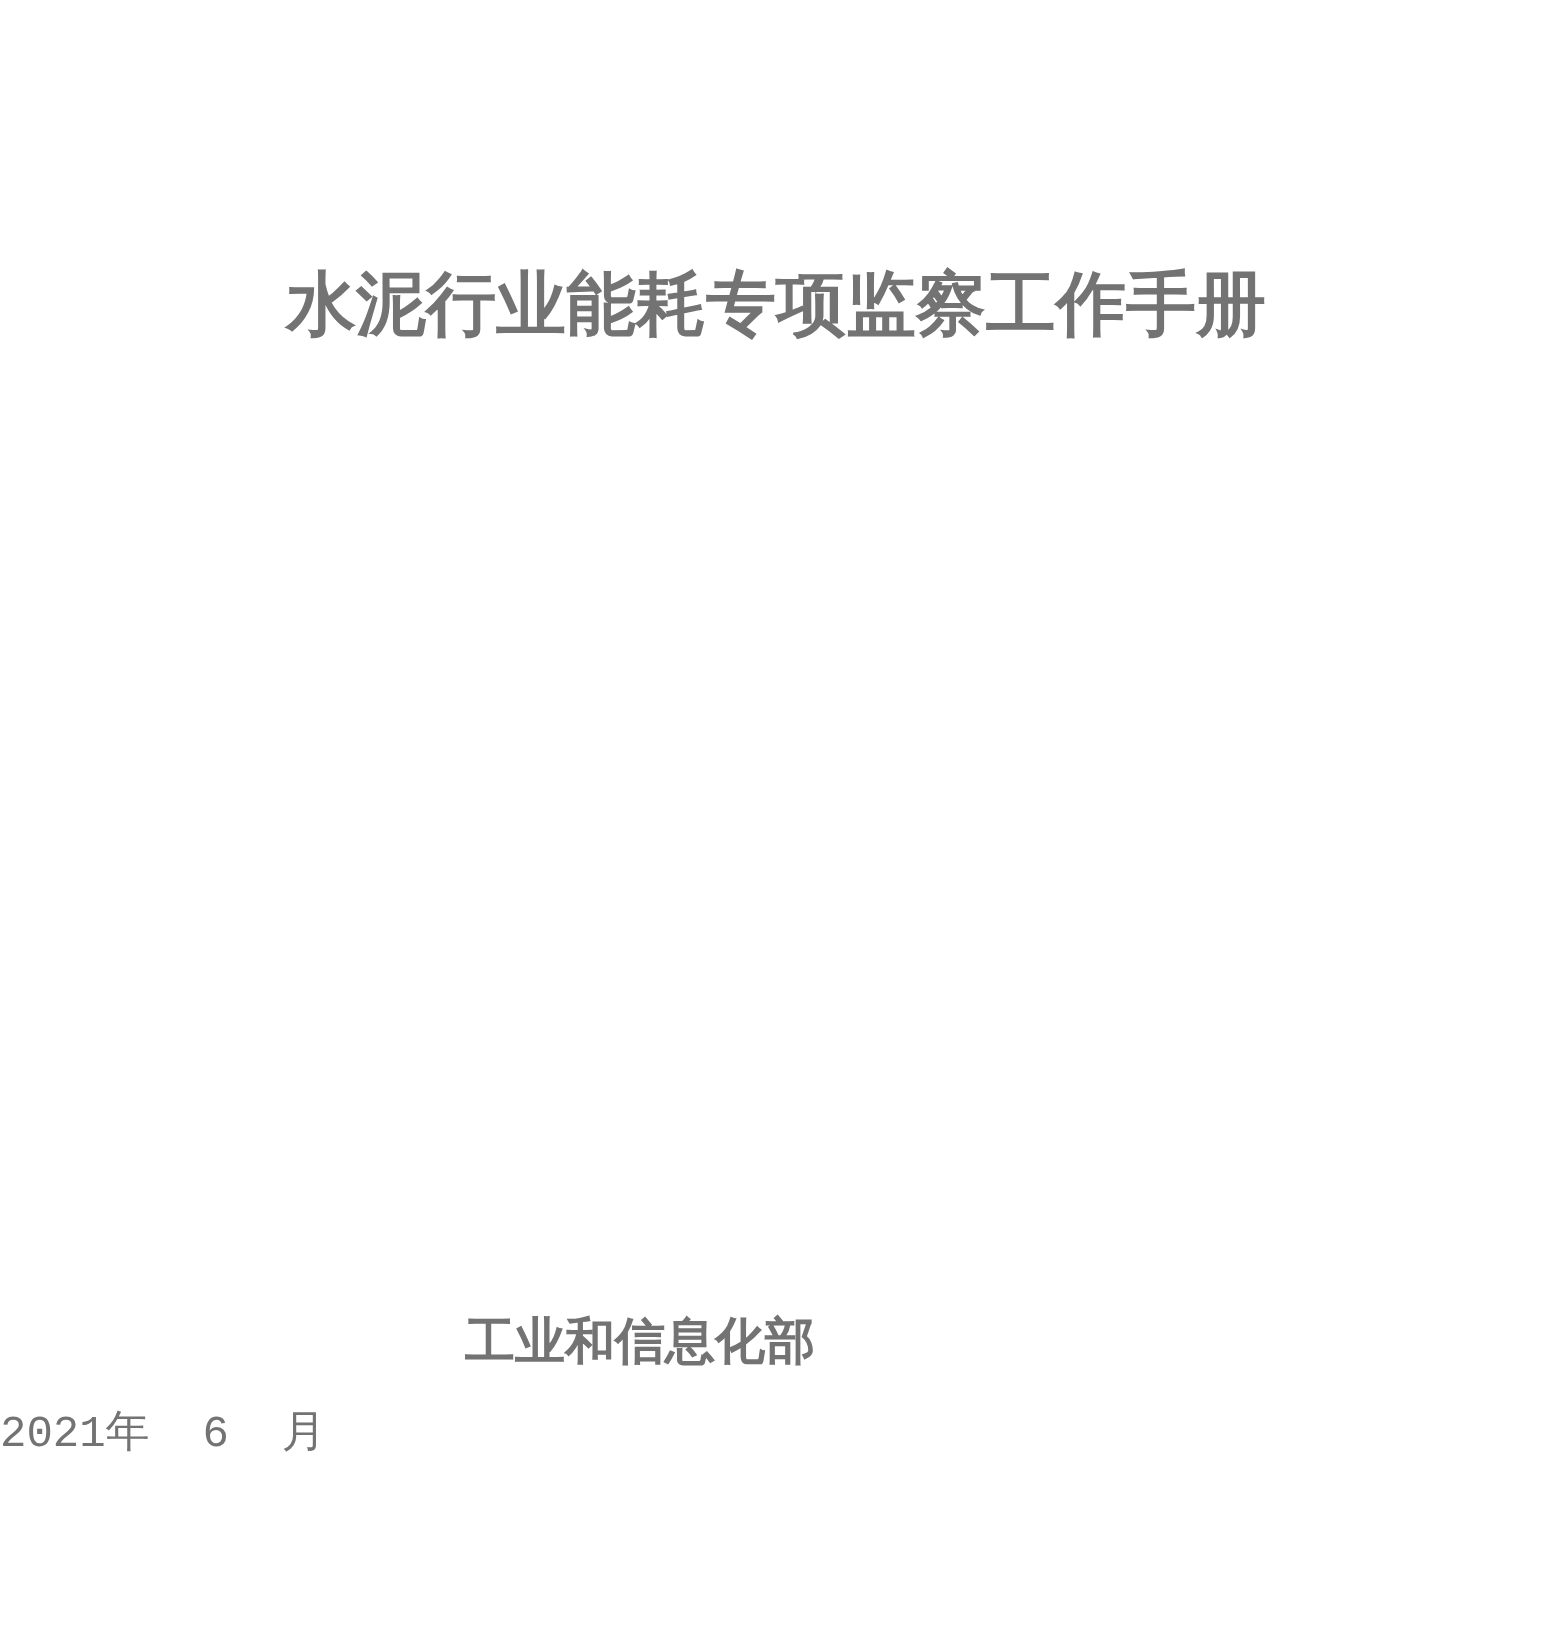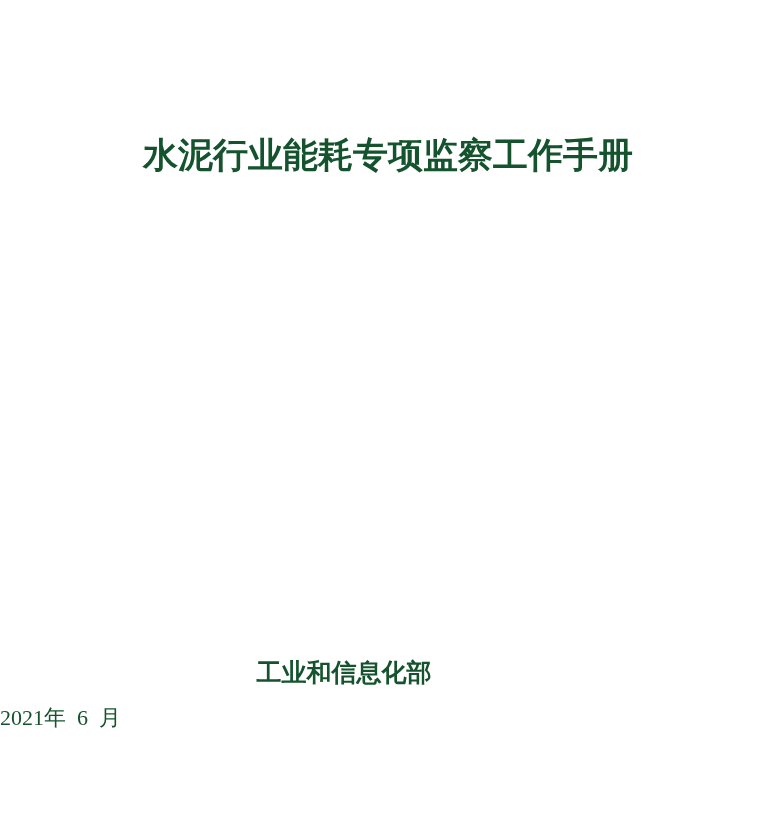--- a/index.html
+++ b/index.html
@@ -7,22 +7,22 @@
     padding: 0;
     background: #ffffff;
   }
   .page {
     position: relative;
     width: 776px;
     height: 816px;
     margin: 0 auto;
     background: #ffffff;
     overflow: hidden;
-    font-family: Liberation Serif, serif;
-    color: #14532d;
+    font-family: Liberation Mono, monospace;
+    color: #737373;
   }
   .doc-title {
     position: absolute;
     top: 138px;
     left: 0;
     width: 776px;
     margin: 0;
     text-align: center;
     font-size: 35px;
     font-weight: 700;
@@ -32,21 +32,20 @@
   }
   .publisher {
     position: absolute;
     top: 660px;
     left: 0;
     width: 640px;
     text-align: center;
     font-size: 25px;
     font-weight: 700;
     line-height: 1;
-    padding-left: 24px;
   }
   .pub-date {
     position: absolute;
     top: 707px;
     left: 0;
     width: 776px;
     text-align: left;
     font-size: 22px;
     font-weight: 400;
     line-height: 1;

